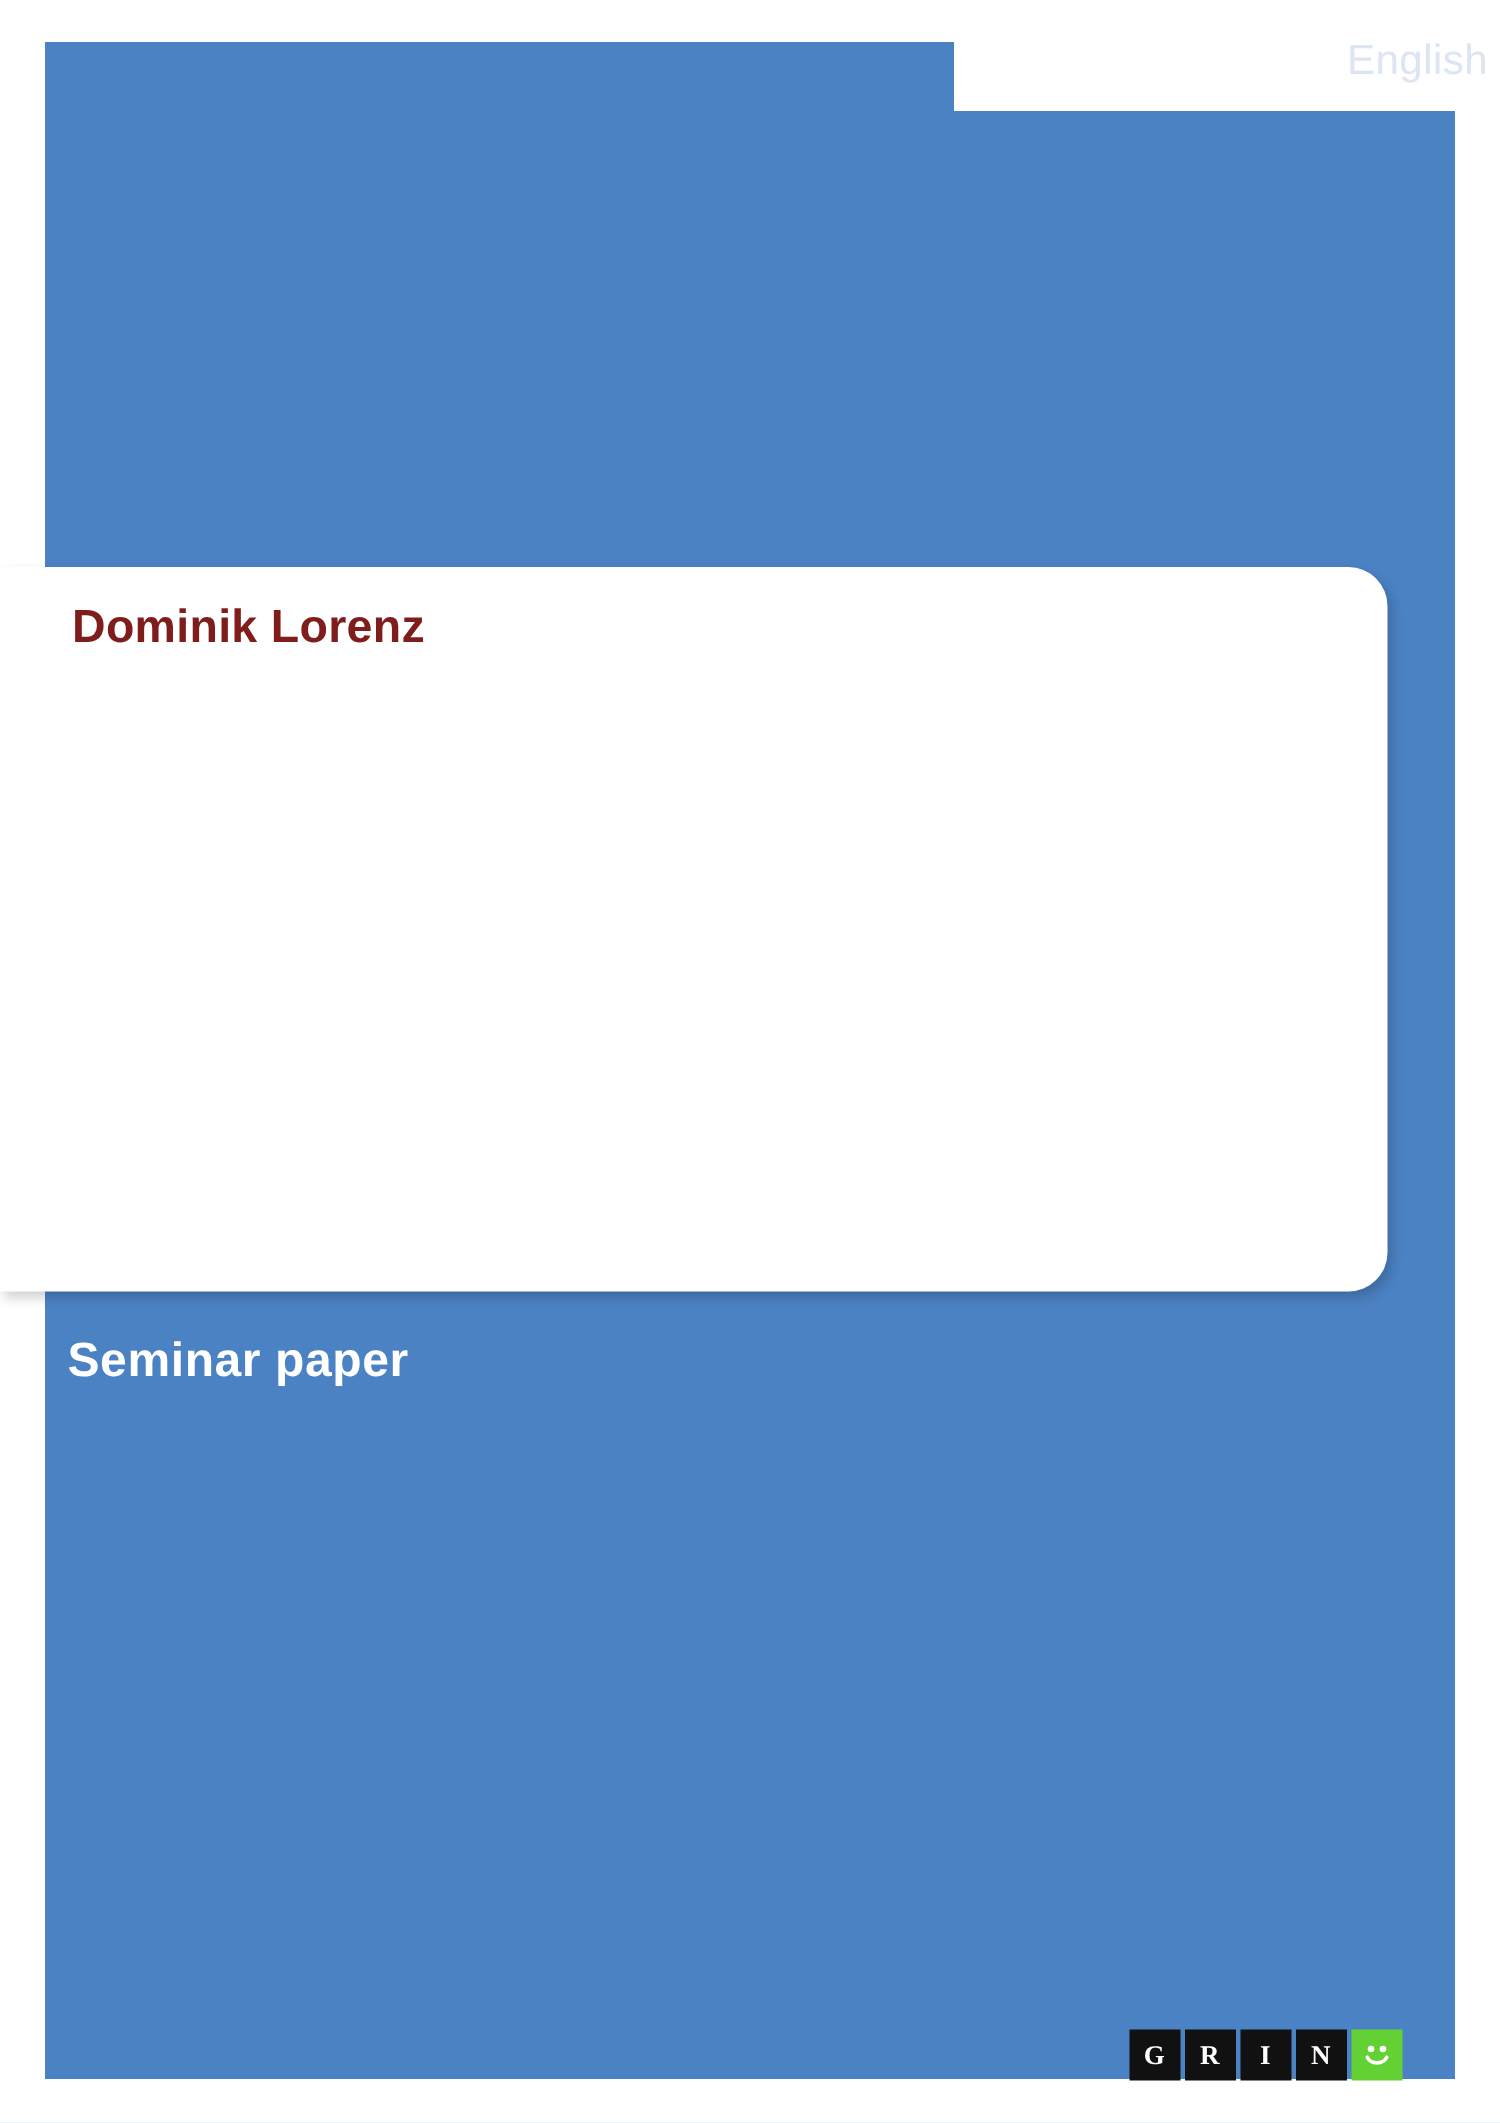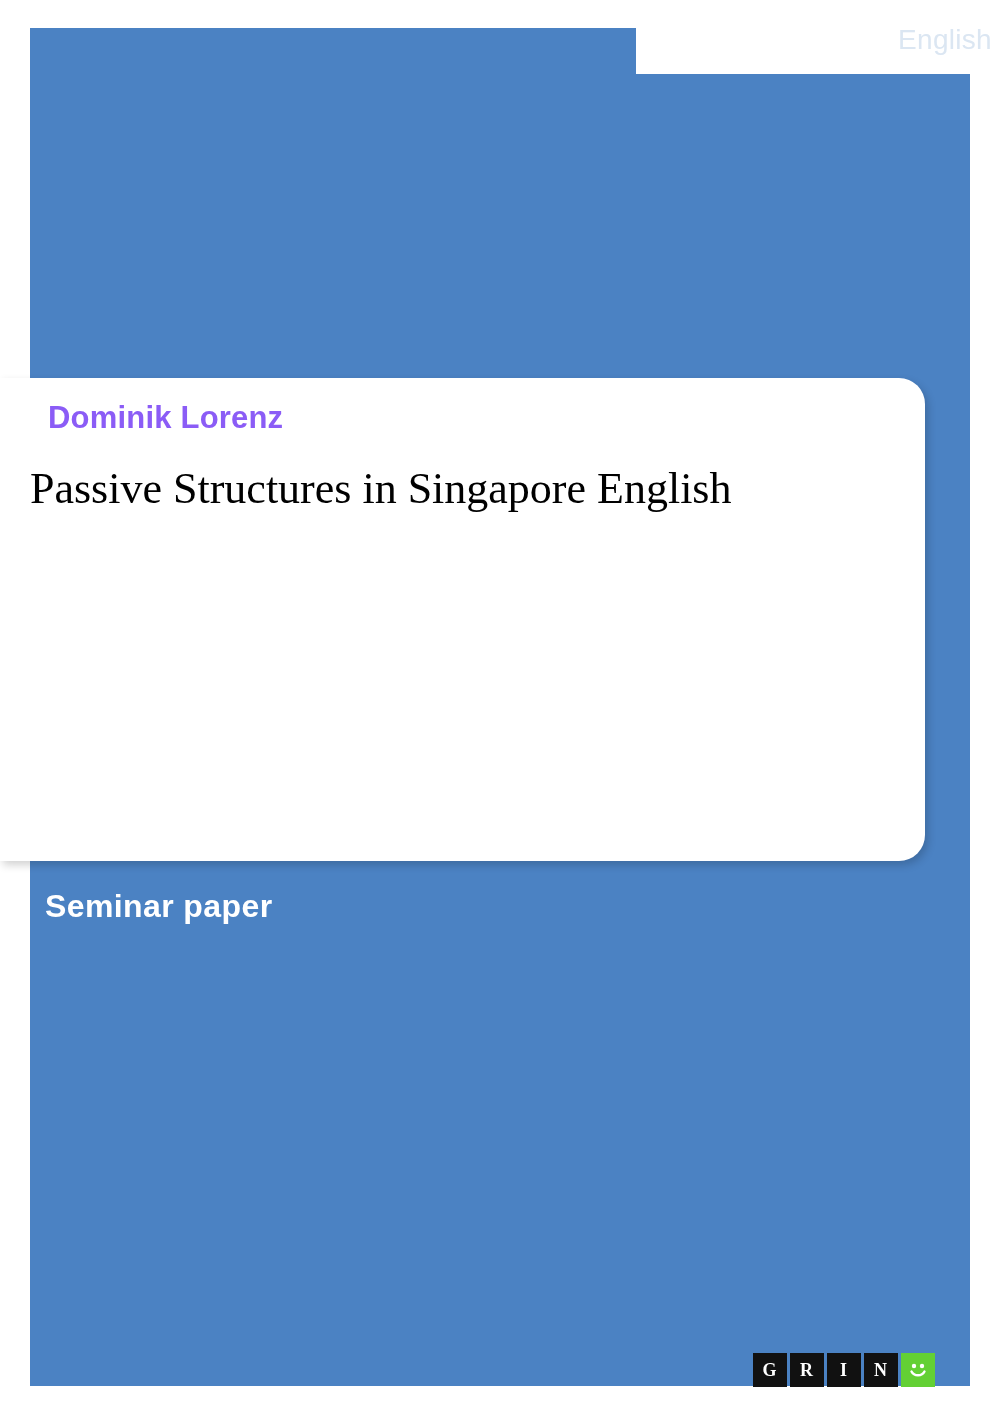--- a/index.html
+++ b/index.html
@@ -67,21 +67,21 @@
     border-bottom-right-radius: 26px;
     box-shadow: 3px 4px 8px rgba(0,0,0,0.18);
   }
 
   .author {
     position: absolute;
     left: 48px;
     top: 22px;
     font-size: 31px;
     font-weight: bold;
-    color: #8b5cf6;
+    color: #7f1d1d;
     font-family: "Liberation Sans", sans-serif;
     letter-spacing: 0.2px;
   }
 
   .doc-title {
     position: absolute;
     left: 30px;
     top: 83px;
     width: 860px;
     font-family: "Liberation Serif", serif;
@@ -140,21 +140,20 @@
 
 <div class="cover">
 
   <div class="blue-panel"></div>
   <div class="notch"></div>
 
   <div class="language">English</div>
 
   <div class="title-card">
     <div class="author">Dominik Lorenz</div>
-    <div class="doc-title">Passive Structures in Singapore English</div>
   </div>
 
   <div class="doc-type">Seminar paper</div>
 
   <div class="grin-logo">
     <div class="letter">G</div>
     <div class="letter">R</div>
     <div class="letter">I</div>
     <div class="letter">N</div>
     <div class="smiley">

